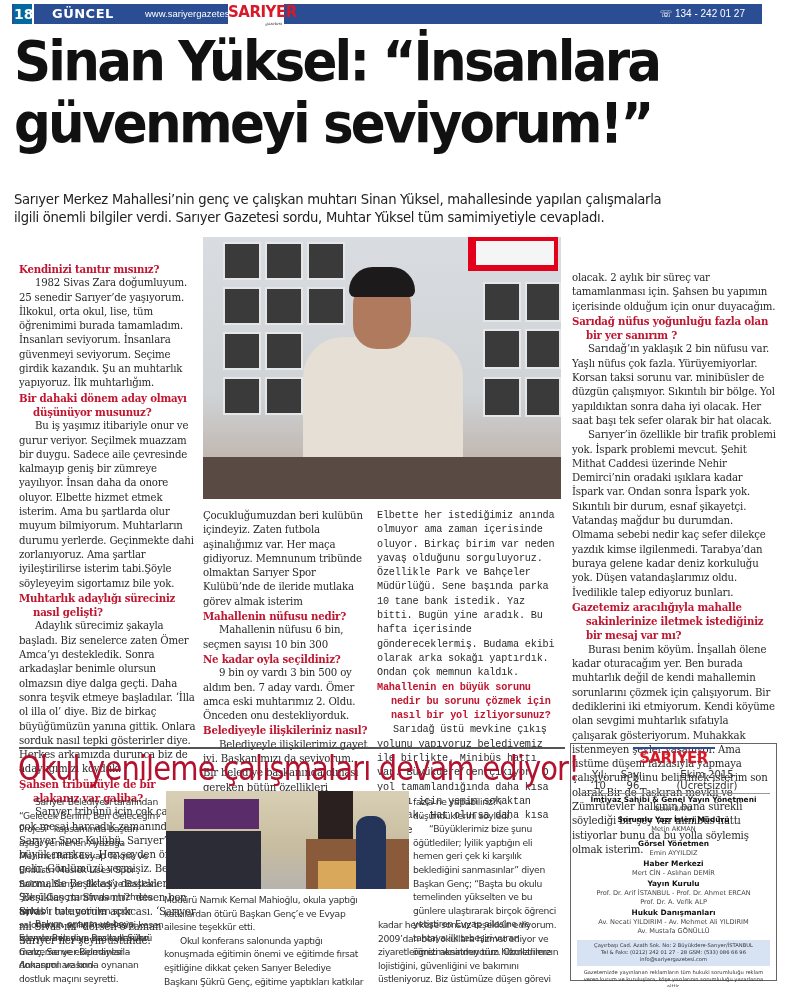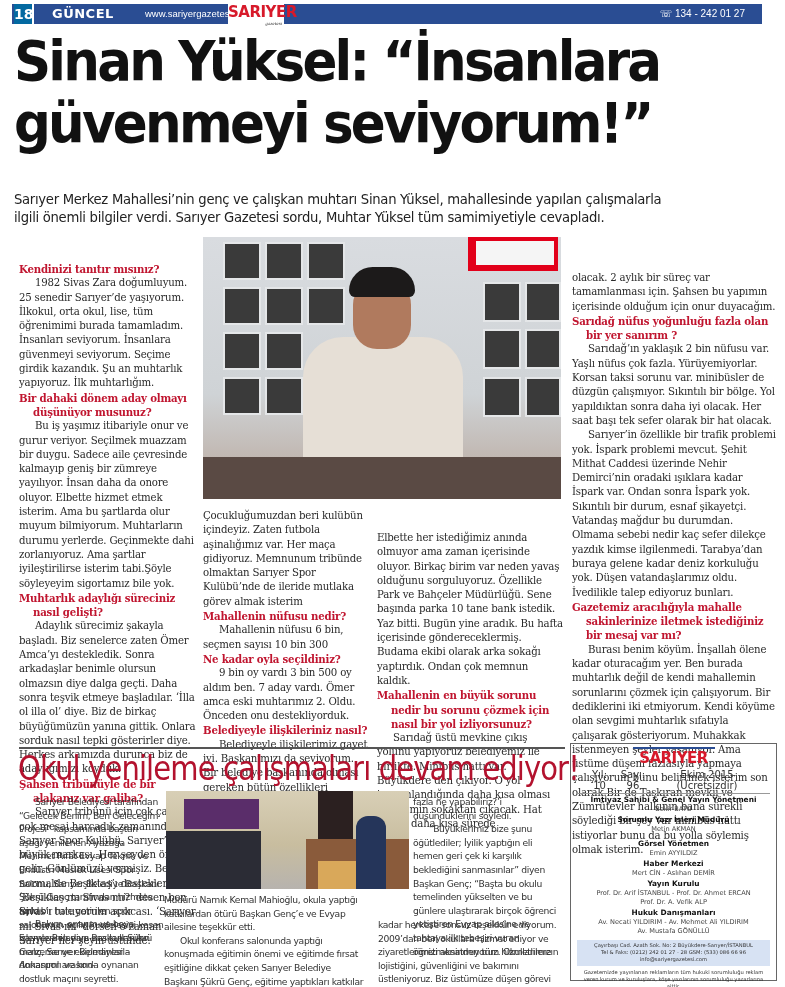--- a/index.html
+++ b/index.html
@@ -20,21 +20,21 @@
   .headline { position: absolute; left: 14px; top: 30px; width: 760px; font-family: "DejaVu Sans", sans-serif; font-weight: bold; font-size: 56px; line-height: 62px; color: #111; letter-spacing: -3px; transform: scaleX(0.92); transform-origin: left top; }
   .lead { position: absolute; left: 14px; top: 191px; width: 760px; font-family: "DejaVu Sans", sans-serif; font-size: 13.2px; line-height: 18px; color: #222; letter-spacing: -0.3px; }
 
   
   .col { position: absolute; font-size: 10.2px; line-height: 14.3px; color: #2a2a2a; letter-spacing: -0.2px; }
   .col p { text-indent: 16px; }
   .col p.noi { text-indent: 0; }
   .q { color: #c0152f; font-weight: bold; text-indent: 0 !important; padding-left: 14px; text-indent: -14px !important; }
   .col1 { left: 19px; top: 226px; width: 178px; margin-top: 36px; }
   .col2 { left: 203px; top: 509px; width: 168px; }
-  .col3 { left: 377px; top: 531px; width: 186px; }
+  .col3 { left: 377px; top: 509px; width: 186px; font-family: Liberation Mono, monospace; }
   .col4 { left: 572px; top: 234px; width: 204px; margin-top: 37px; }
 
   .photo1 { position: absolute; left: 203px; top: 237px; width: 358px; height: 262px; background: linear-gradient(180deg, #d9dce0 0%, #cfd3d6 60%, #b8a69a 100%); overflow: hidden; }
   .glass { position: absolute; background: #3a3a3a; border: 2px solid #e4e6e8; }
   .person-head { position: absolute; left: 150px; top: 40px; width: 58px; height: 72px; background: #b07a5e; border-radius: 28px 28px 24px 24px; }
   .person-hair { position: absolute; left: 146px; top: 30px; width: 66px; height: 30px; background: #1c1a1a; border-radius: 30px 30px 8px 8px; }
   .person-body { position: absolute; left: 100px; top: 100px; width: 160px; height: 162px; background: #e6dfd6; border-radius: 40px 40px 0 0; }
   .desk { position: absolute; left: 0; top: 220px; width: 358px; height: 42px; background: #5a4a44; }
   .redsign { position: absolute; left: 265px; top: 0; width: 90px; height: 34px; background: #e2001a; }
   .redsign-inner { position: absolute; left: 273px; top: 4px; width: 78px; height: 24px; background: #f5f5f5; }

